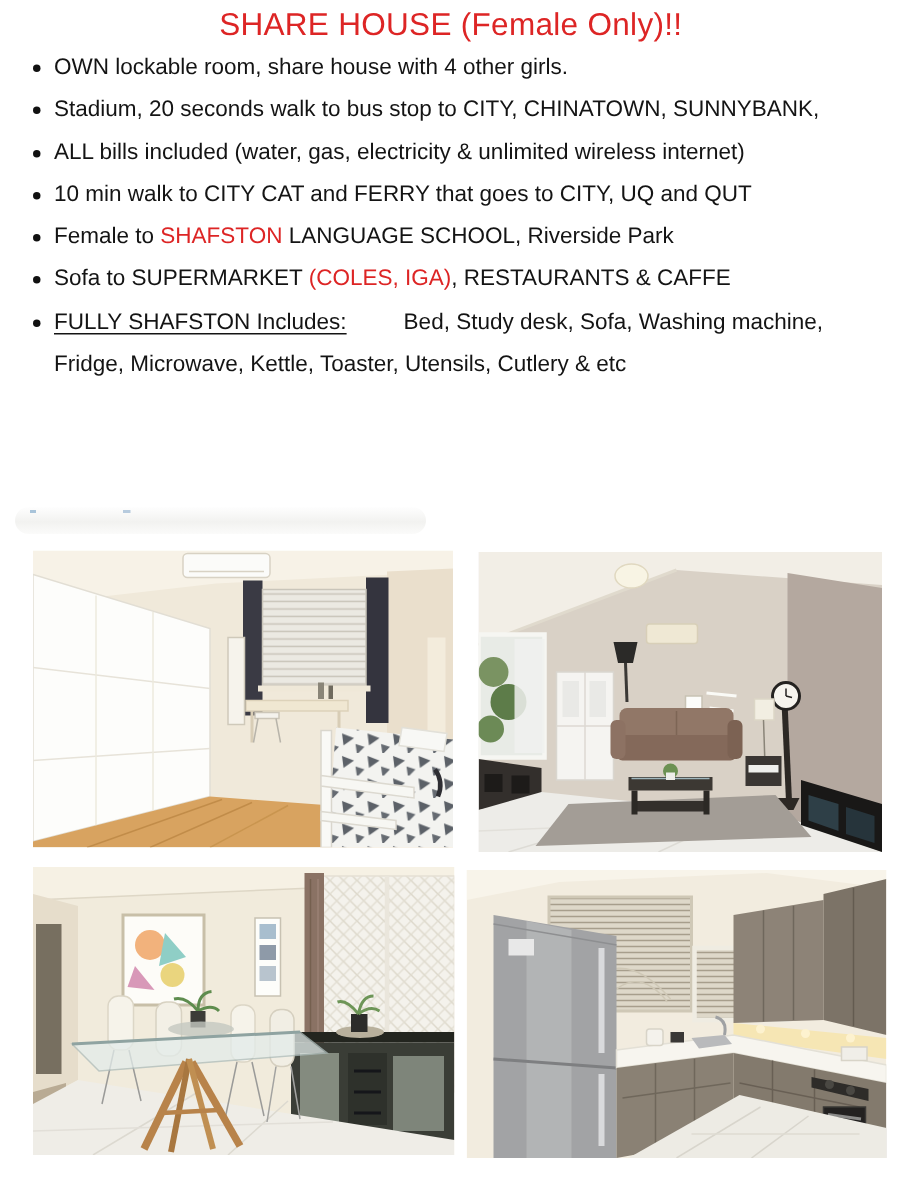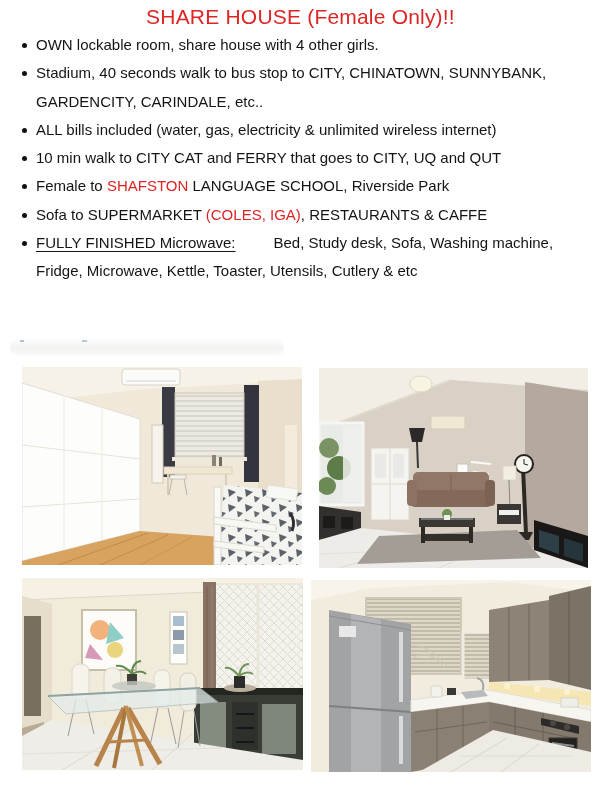--- a/index.html
+++ b/index.html
@@ -40,42 +40,41 @@
 
 <div class="page">
 
   <h1 class="title">SHARE HOUSE (Female Only)!!</h1>
 
   <ul class="bullets">
     <li>
       <span class="line"><span>OWN lockable room, share house with 4 other girls.</span></span>
     </li>
     <li>
-      <span class="line"><span>Stadium, 40 seconds walk to bus stop to CITY, CHINATOWN, SUNNYBANK,</span></span>
-      <span class="line"><span>GARDENCITY, CARINDALE, etc..</span></span>
+      <span class="line"><span>Stadium, 20 seconds walk to bus stop to CITY, CHINATOWN, SUNNYBANK,</span></span>
     </li>
     <li>
       <span class="line"><span>ALL bills included (water, gas, electricity &amp; unlimited wireless internet)</span></span>
     </li>
     <li>
       <span class="line"><span>10 min walk to CITY CAT and FERRY that goes to CITY, UQ and QUT</span></span>
     </li>
     <li>
       <span class="line">
         <span>Female to </span><span class="red">SHAFSTON</span><span> LANGUAGE SCHOOL, Riverside Park</span>
       </span>
     </li>
     <li>
       <span class="line">
         <span>Sofa to SUPERMARKET </span><span class="red">(COLES, IGA)</span><span>, RESTAURANTS &amp; CAFFE</span>
       </span>
     </li>
     <li>
       <span class="line">
-        <span class="ul">FULLY FINISHED Microwave:</span><span class="gap">Bed, Study desk, Sofa, Washing machine,</span>
+        <span class="ul">FULLY SHAFSTON Includes:</span><span class="gap">Bed, Study desk, Sofa, Washing machine,</span>
       </span>
       <span class="line"><span>Fridge, Microwave, Kettle, Toaster, Utensils, Cutlery &amp; etc</span></span>
     </li>
   </ul>
 
   <div class="smudge"></div>
 
   <figure class="photo p1" aria-label="Bedroom with white wardrobe, study desk and single bed">
     <svg viewBox="0 0 280 198" preserveAspectRatio="none" aria-hidden="true">
       <defs>

